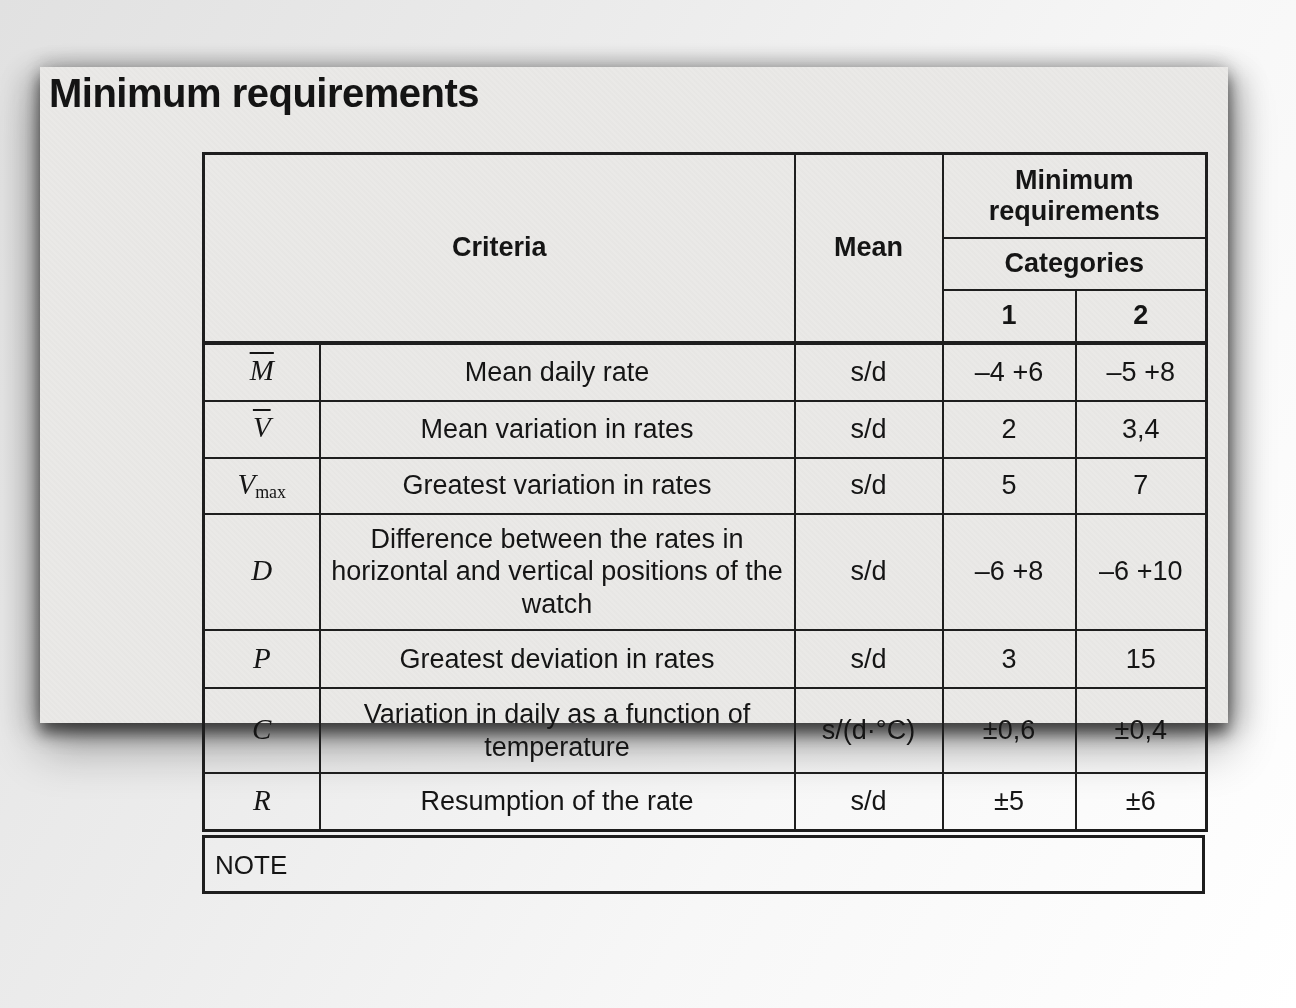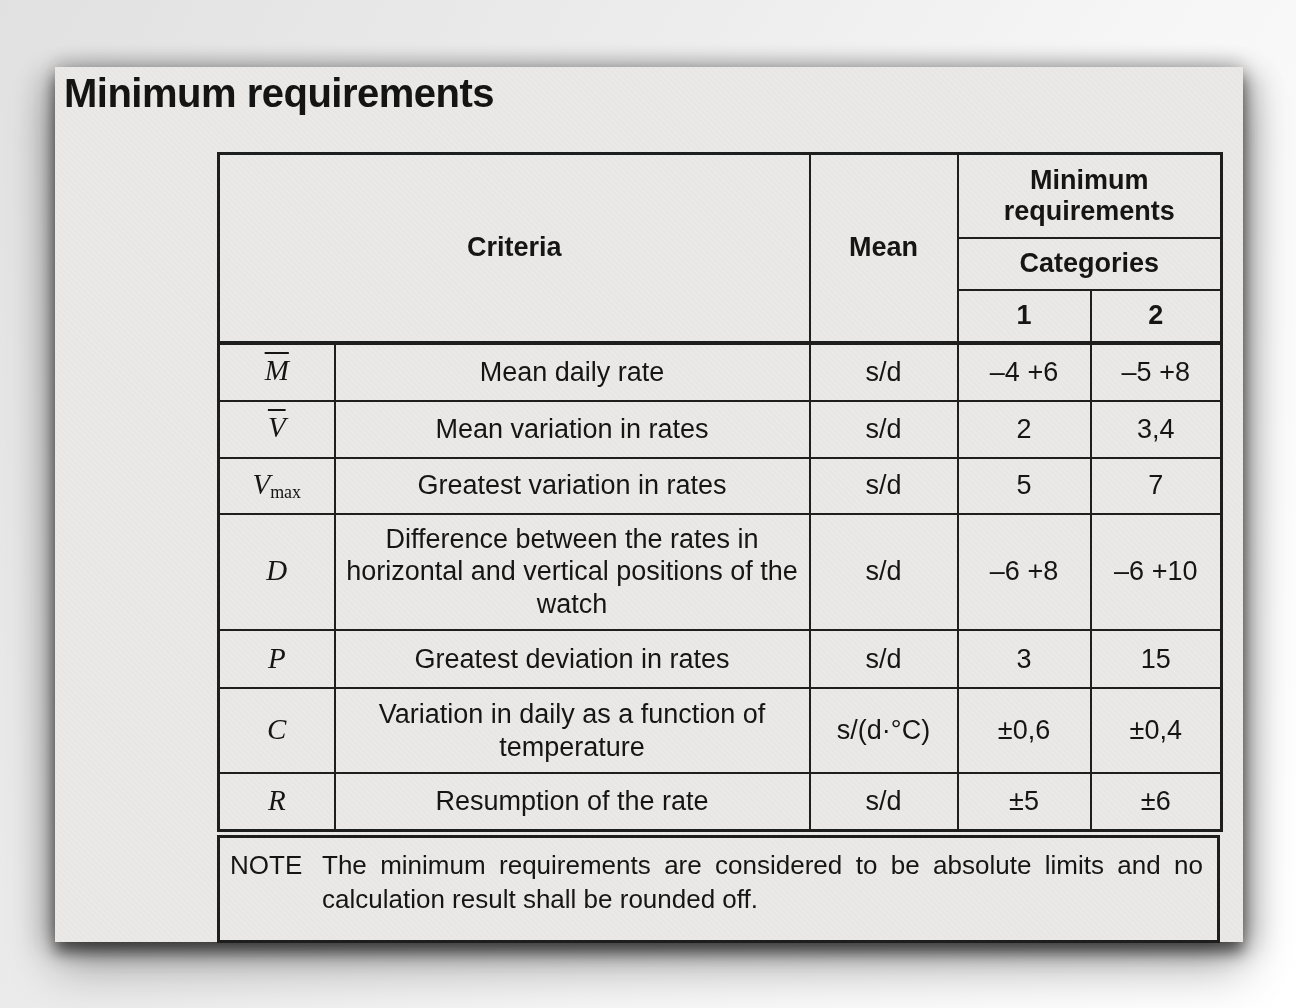--- a/index.html
+++ b/index.html
@@ -5,21 +5,21 @@
   html,body{margin:0;padding:0;}
   body{
     width:1296px;height:1008px;overflow:hidden;
     background:linear-gradient(120deg,#e1e1e1 0%,#ececec 35%,#f7f7f7 65%,#ffffff 100%);
     font-family:"Liberation Sans",sans-serif;
     color:var(--ink,#161616);
     position:relative;
   }
   .stage{position:absolute;inset:0;}
   .paper{
-    position:absolute;left:55px;top:67px;width:1188px;height:875px;
+    position:absolute;left:40px;top:67px;width:1188px;height:656px;
     background:var(--paper,#eae9e7);
     background-image:repeating-linear-gradient(45deg,rgba(0,0,0,0.012) 0 2px,rgba(255,255,255,0.012) 2px 4px);
     box-shadow:
       0 10px 14px rgba(0,0,0,0.55),
       0 26px 44px rgba(0,0,0,0.30),
       14px 6px 26px rgba(0,0,0,0.20),
       -14px 6px 26px rgba(0,0,0,0.16),
       0 -7px 16px rgba(0,0,0,0.12);
   }
   .doc-title{
@@ -55,21 +55,21 @@
   tbody tr:nth-child(5){height:58px;}
   tbody tr:nth-child(6){height:85px;}
   tbody tr:nth-child(7){height:57px;}
   td.crit{text-align:left;padding-left:13px;padding-right:12px;line-height:1.22;margin-left:48px;}
   td.sym{font-family:"Liberation Serif",serif;font-style:italic;font-size:29px;}
   .sym-main.ovl{text-decoration:overline;text-decoration-thickness:2px;}
   .sym-sub{font-family:Liberation Serif, serif;font-style:normal;font-size:0.62em;vertical-align:-0.25em;}
   .note-box{
     margin-top:3px;border:3px solid var(--line,#1e1e1e);
     display:flex;align-items:flex-start;
-    padding:11px 14px 24px 10px;box-sizing:border-box;width:1003px;
+    padding:11px 14px 8px 10px;box-sizing:border-box;width:1003px;
     font-size:26px;line-height:1.3;color:#151515;
   }
   .note-label{flex:0 0 92px;}
   .note-text{flex:1;text-align:justify;}
 </style>
 </head>
 <body style="--paper: #eae9e7; --ink: #161616; --line: #1e1e1e;">
 
 <div class="stage">
   <div class="paper">
@@ -153,18 +153,17 @@
     <td class="crit">Resumption of the rate</td>
     <td class="units">s/d</td>
     <td class="val">±5</td>
     <td class="val">±6</td>
   </tr>
 </tbody>
       </table>
 
       <div class="note-box">
         <div class="note-label">NOTE</div>
-        <div class="note-text">The minimum requirements are considered to be absolute limits and no calculation result shall be rounded off.</div>
       </div>
     </div>
 
   </div>
 </div>
 
 </body></html>

